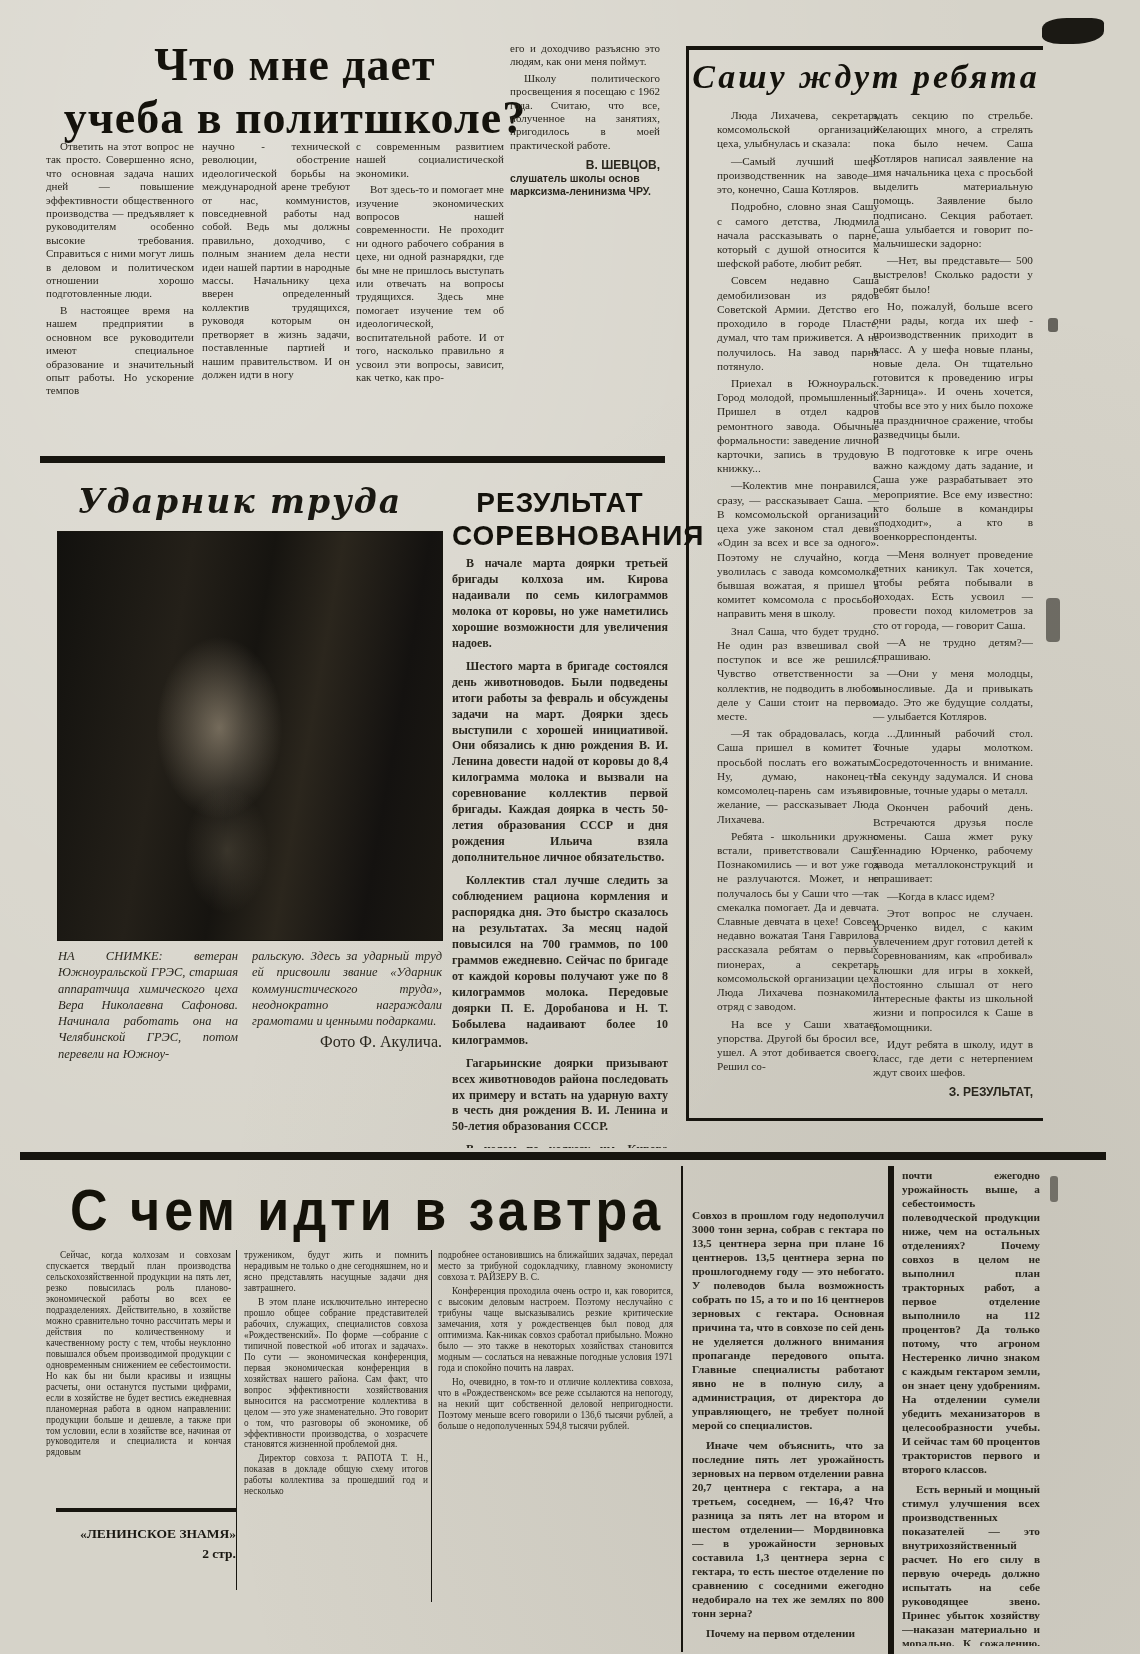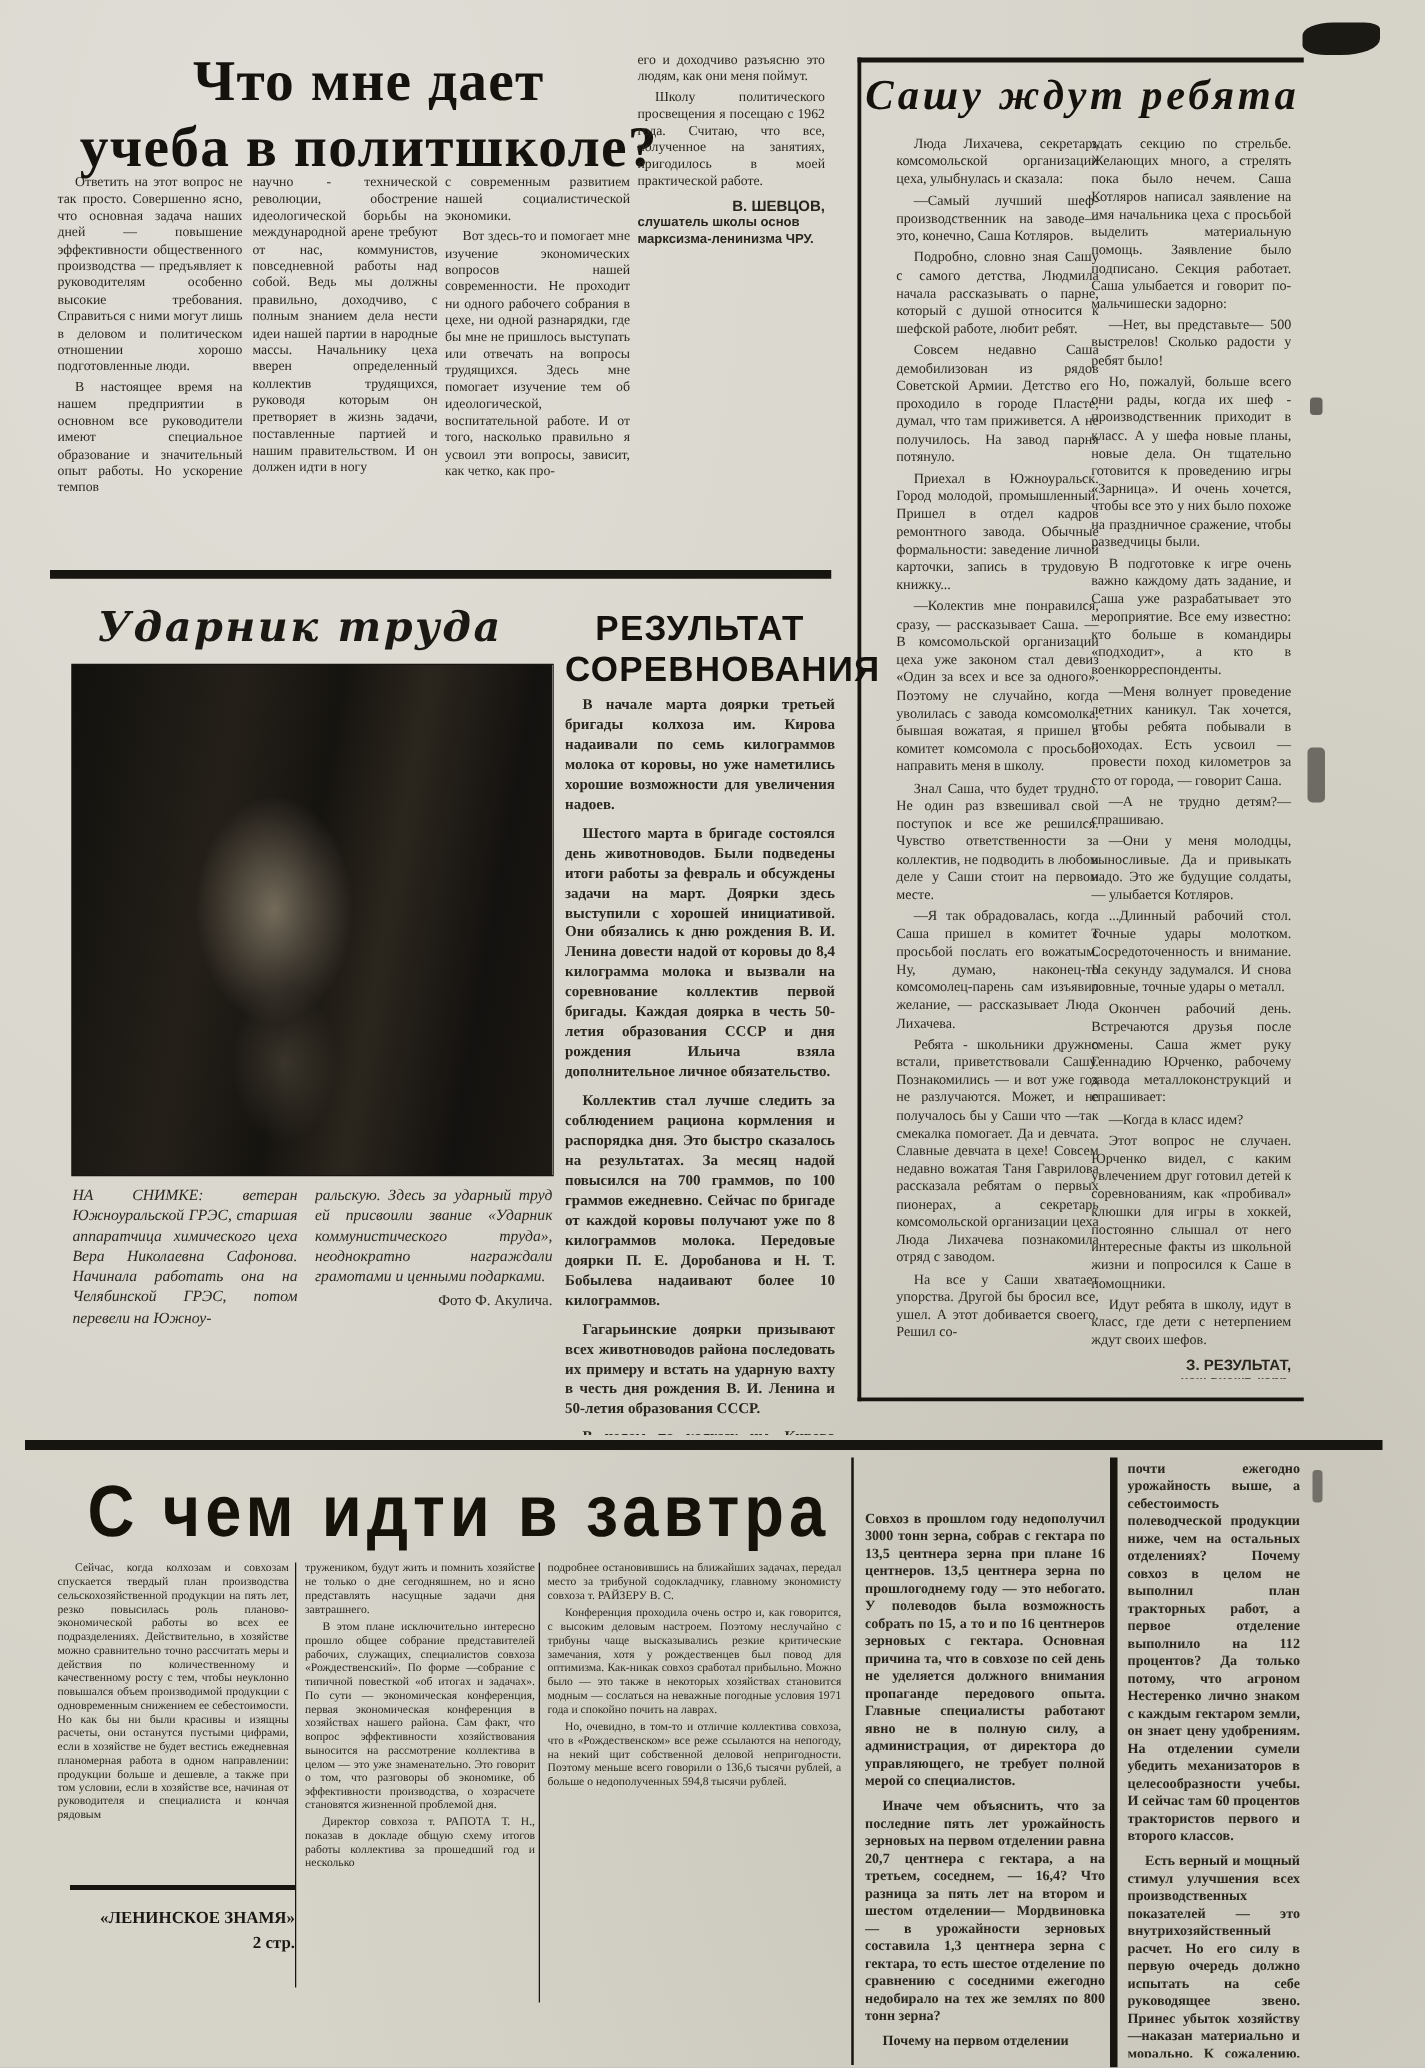--- a/index.html
+++ b/index.html
@@ -54,21 +54,21 @@
   .photo{
     position:absolute;left:58px;top:532px;width:384px;height:408px;
     background:
       radial-gradient(ellipse 90px 130px at 42% 48%, rgba(190,175,150,.55), rgba(0,0,0,0) 70%),
       radial-gradient(ellipse 60px 90px at 44% 78%, rgba(120,110,90,.35), rgba(0,0,0,0) 70%),
       linear-gradient(100deg, #12110e 0%, #242019 30%, #161410 48%, #2b261d 63%, #141210 82%, #1d1a14 100%);
     box-shadow:0 0 0 1px #17150f;
   }
   .caption{font-style:italic;font-size:12.5px;}
   .caption p{line-height:1.3;}
-  .photo-credit{font-style:normal;text-align:right;text-indent:0;font-size:12px;margin-top:4px;}
+  .photo-credit{font-style:normal;text-align:right;text-indent:0;font-size:16px;margin-top:4px;}
 
   
   .result-head{
     position:absolute;left:452px;top:486px;width:216px;text-align:center;
     font-family:"Liberation Sans","DejaVu Sans",sans-serif;font-weight:bold;
     font-size:28px;line-height:1.18;color:#14120c;letter-spacing:1px;
   }
   .result-col{font-size:12px;font-weight:bold;}
   .result-col p{line-height:1.33;margin-bottom:7px;}
 
@@ -183,21 +183,21 @@
 
   </div>
 
   <div class="rule-h" style="left:20px;top:1152px;width:1086px;height:8px;"></div>
 
   <div class="tomorrow-head">С чем идти в завтра</div>
   <div class="col tom-col" style="left:46px;top:1250px;width:185px;height:255px;">
       <p>Сейчас, когда колхозам и совхозам спускается твердый план производства сельскохозяйственной продукции на пять лет, резко повысилась роль планово-экономической работы во всех ее подразделениях. Действительно, в хозяйстве можно сравнительно точно рассчитать меры и действия по количественному и качественному росту с тем, чтобы неуклонно повышался объем производимой продукции с одновременным снижением ее себестоимости. Но как бы ни были красивы и изящны расчеты, они останутся пустыми цифрами, если в хозяйстве не будет вестись ежедневная планомерная работа в одном направлении: продукции больше и дешевле, а также при том условии, если в хозяйстве все, начиная от руководителя и специалиста и кончая рядовым</p>
     </div>
   <div class="col tom-col cont" style="left:244px;top:1250px;width:184px;height:360px;">
-      <p>тружеником, будут жить и помнить хозяйстве не только о дне сегодняшнем, но и ясно представлять насущные задачи дня завтрашнего.</p>
+      <p>тружеником, будут жить и помнить нерадивым не только о дне сегодняшнем, но и ясно представлять насущные задачи дня завтрашнего.</p>
       <p>В этом плане исключительно интересно прошло общее собрание представителей рабочих, служащих, специалистов совхоза «Рождественский». По форме —собрание с типичной повесткой «об итогах и задачах». По сути — экономическая конференция, первая экономическая конференция в хозяйствах нашего района. Сам факт, что вопрос эффективности хозяйствования выносится на рассмотрение коллектива в целом — это уже знаменательно. Это говорит о том, что разговоры об экономике, об эффективности производства, о хозрасчете становятся жизненной проблемой дня.</p>
       <p>Директор совхоза т. РАПОТА Т. Н., показав в докладе общую схему итогов работы коллектива за прошедший год и несколько</p>
     </div>
   <div class="col tom-col cont" style="left:438px;top:1250px;width:235px;height:360px;">
       <p>подробнее остановившись на ближайших задачах, передал место за трибуной содокладчику, главному экономисту совхоза т. РАЙЗЕРУ В. С.</p>
       <p>Конференция проходила очень остро и, как говорится, с высоким деловым настроем. Поэтому неслучайно с трибуны чаще высказывались резкие критические замечания, хотя у рождественцев был повод для оптимизма. Как-никак совхоз сработал прибыльно. Можно было — это также в некоторых хозяйствах становится модным — сослаться на неважные погодные условия 1971 года и спокойно почить на лаврах.</p>
       <p>Но, очевидно, в том-то и отличие коллектива совхоза, что в «Рождественском» все реже ссылаются на непогоду, на некий щит собственной деловой непригодности. Поэтому меньше всего говорили о 136,6 тысячи рублей, а больше о недополученных 594,8 тысячи рублей.</p>
     </div>
   <div class="col tom-col-big cont" style="left:692px;top:1208px;width:192px;height:478px;">
       <p>Совхоз в прошлом году недополучил 3000 тонн зерна, собрав с гектара по 13,5 центнера зерна при плане 16 центнеров. 13,5 центнера зерна по прошлогоднему году — это небогато. У полеводов была возможность собрать по 15, а то и по 16 центнеров зерновых с гектара. Основная причина та, что в совхозе по сей день не уделяется должного внимания пропаганде передового опыта. Главные специалисты работают явно не в полную силу, а администрация, от директора до управляющего, не требует полной мерой со специалистов.</p>

